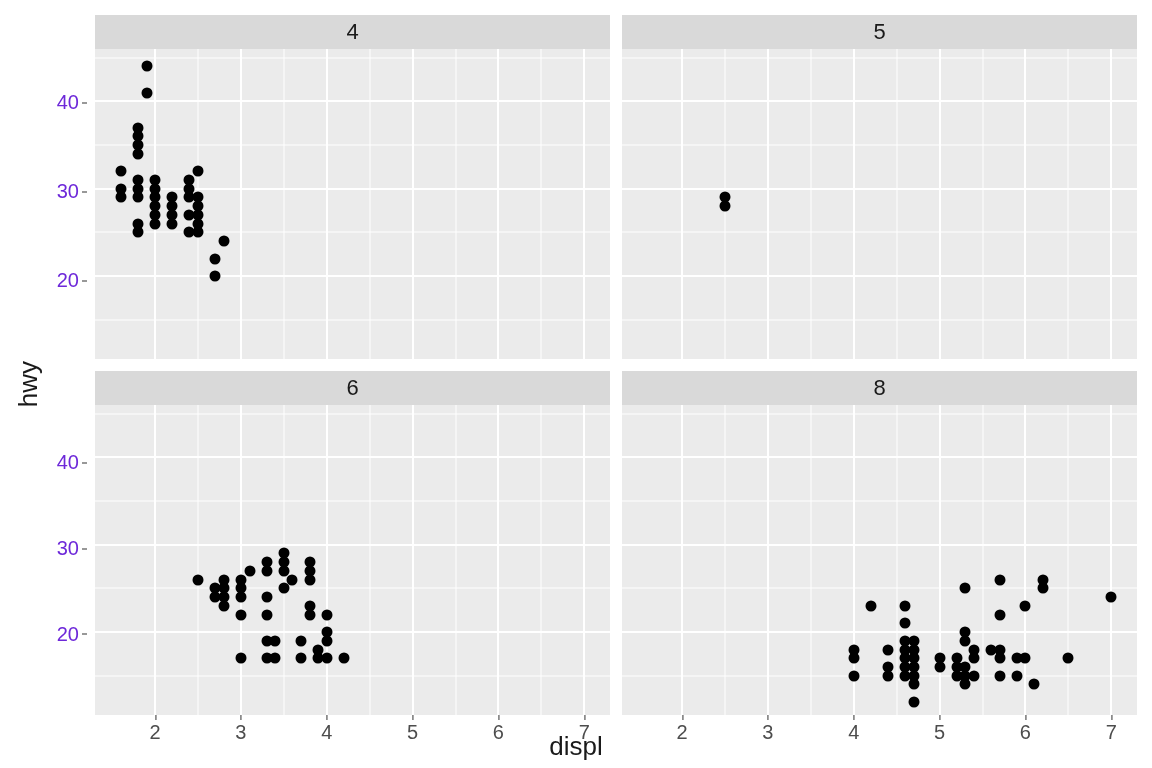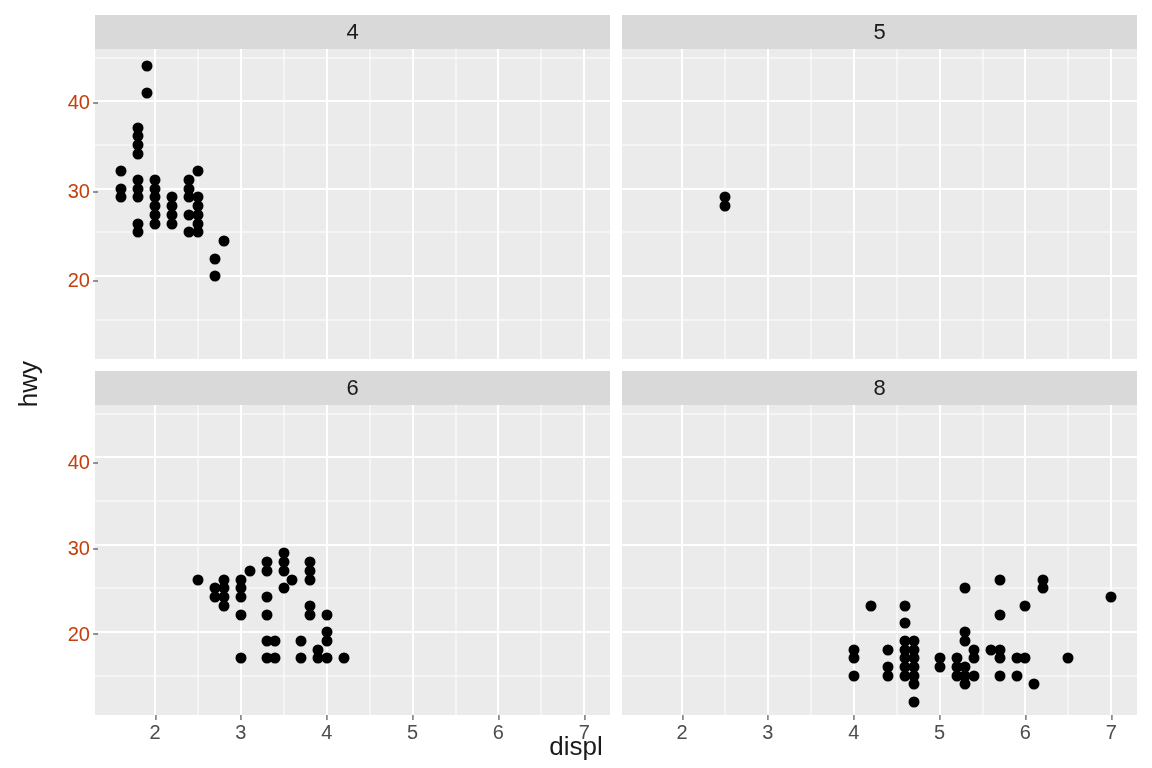--- a/index.html
+++ b/index.html
@@ -83,23 +83,23 @@
     transform: translate(-50%, -50%);
   }
 
   .y-ticks {
     position: absolute;
     left: 50px;
     width: 40px;
   }
   .y-tick {
     position: absolute;
-    right: 0;
+    right: 11px;
     font-size: 20px;
-    color: #c2410c;
+    color: #6d28d9;
     transform: translateY(-50%);
     text-align: right;
     width: 40px;
   }
   .y-tick::after {
     content: "";
     position: absolute;
     right: -8px;
     top: 50%;
     width: 5px;

